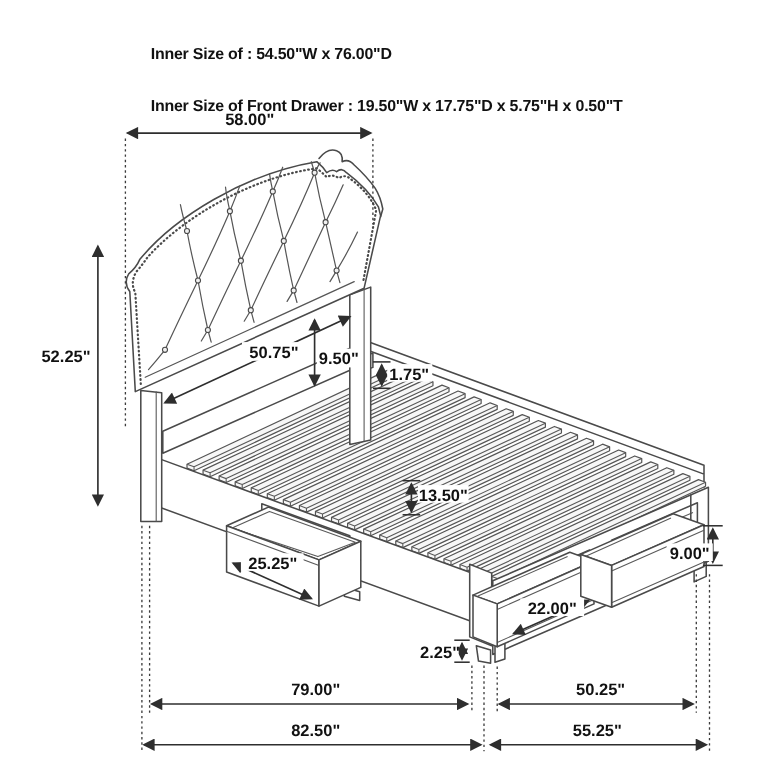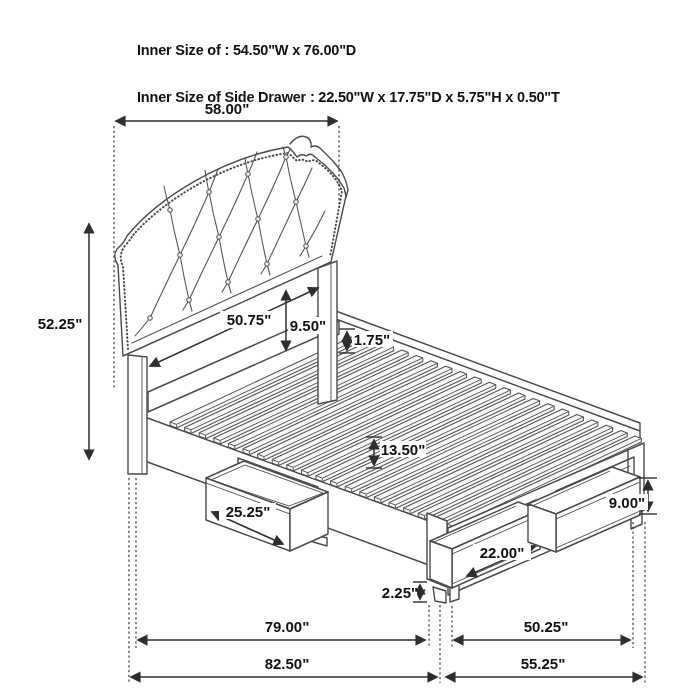--- a/index.html
+++ b/index.html
@@ -21,21 +21,21 @@
   .lbl{font-family:"Liberation Sans","DejaVu Sans",sans-serif;font-size:15px;font-weight:bold;
        fill:#111;text-anchor:middle;}
   .lblbg{fill:#ffffff;}
 </style>
 </head>
 <body>
 
 <div class="page">
   <div class="hdr">
     <div>Inner Size of : 54.50"W x 76.00"D</div>
-    <div>Inner Size of Side Drawer : 22.50"W x 17.75"D x 5.75"H x 0.50"T</div>
+    <div>Inner Size of Front Drawer : 19.50"W x 17.75"D x 5.75"H x 0.50"T</div>
   </div>
 
   <svg width="700" height="700" viewBox="0 0 700 700">
     <defs>
       <marker id="ah" viewBox="0 0 10 10" refX="8.5" refY="5" markerWidth="8.5" markerHeight="7.5" orient="auto-start-reverse">
         <path d="M0,0 L10,5 L0,10 Z" fill="#2e2e2e"></path>
       </marker>
       <g id="slat">
         <path class="fslat" d="M0 0 L188 -88 L194.4 -85.6 L194.4 -82 L6.4 6 L0 3.6 Z"></path>
         <path class="lnthin" d="M0 0 L6.4 2.4 L194.4 -85.6 M6.4 2.4 L6.4 6"></path>

